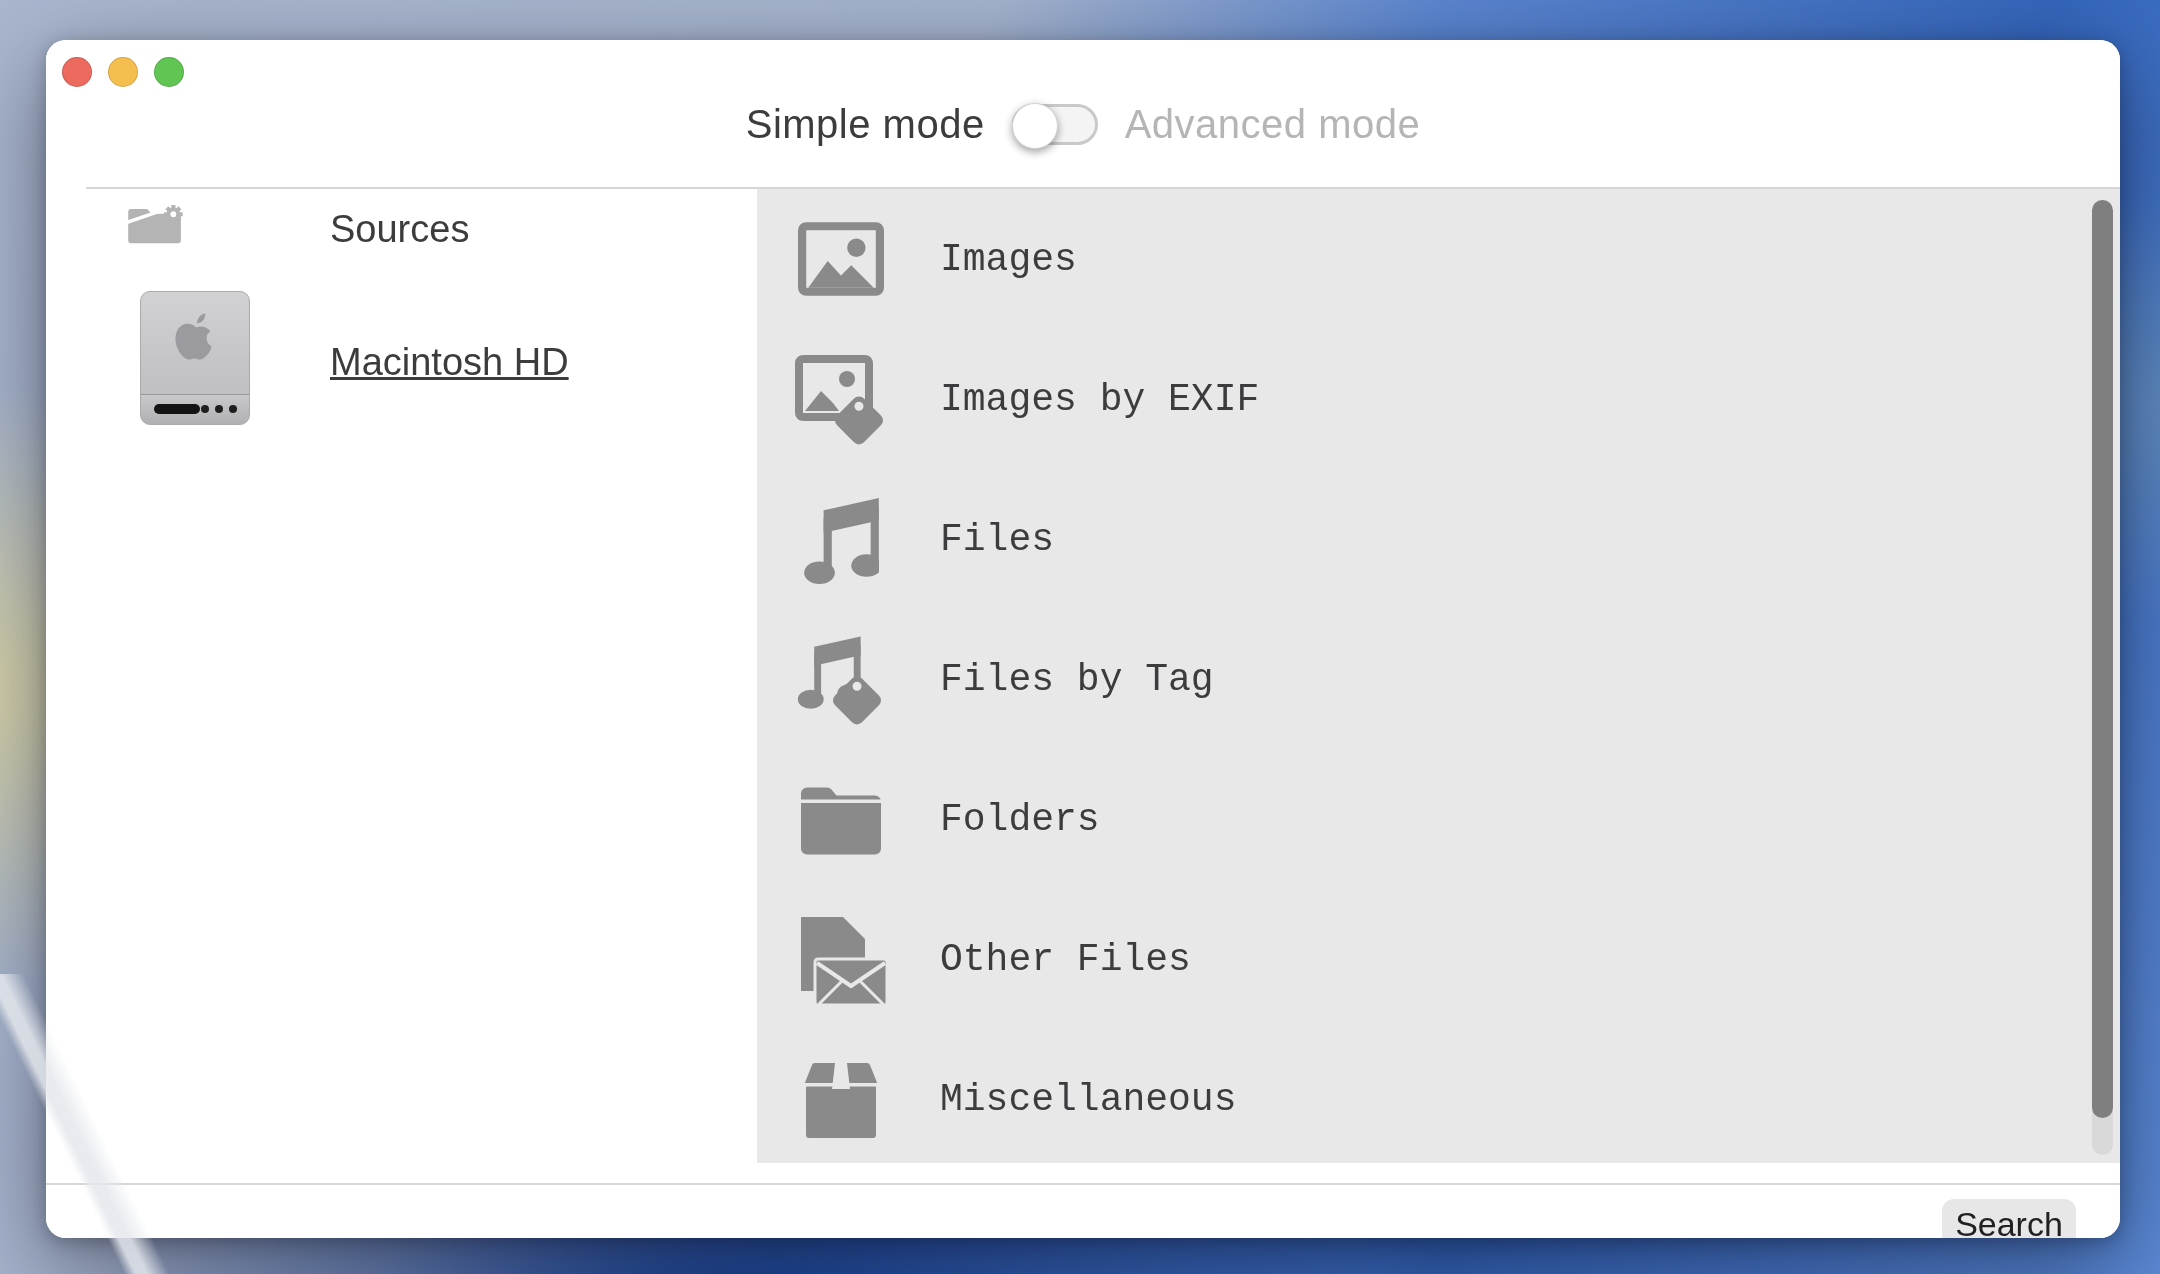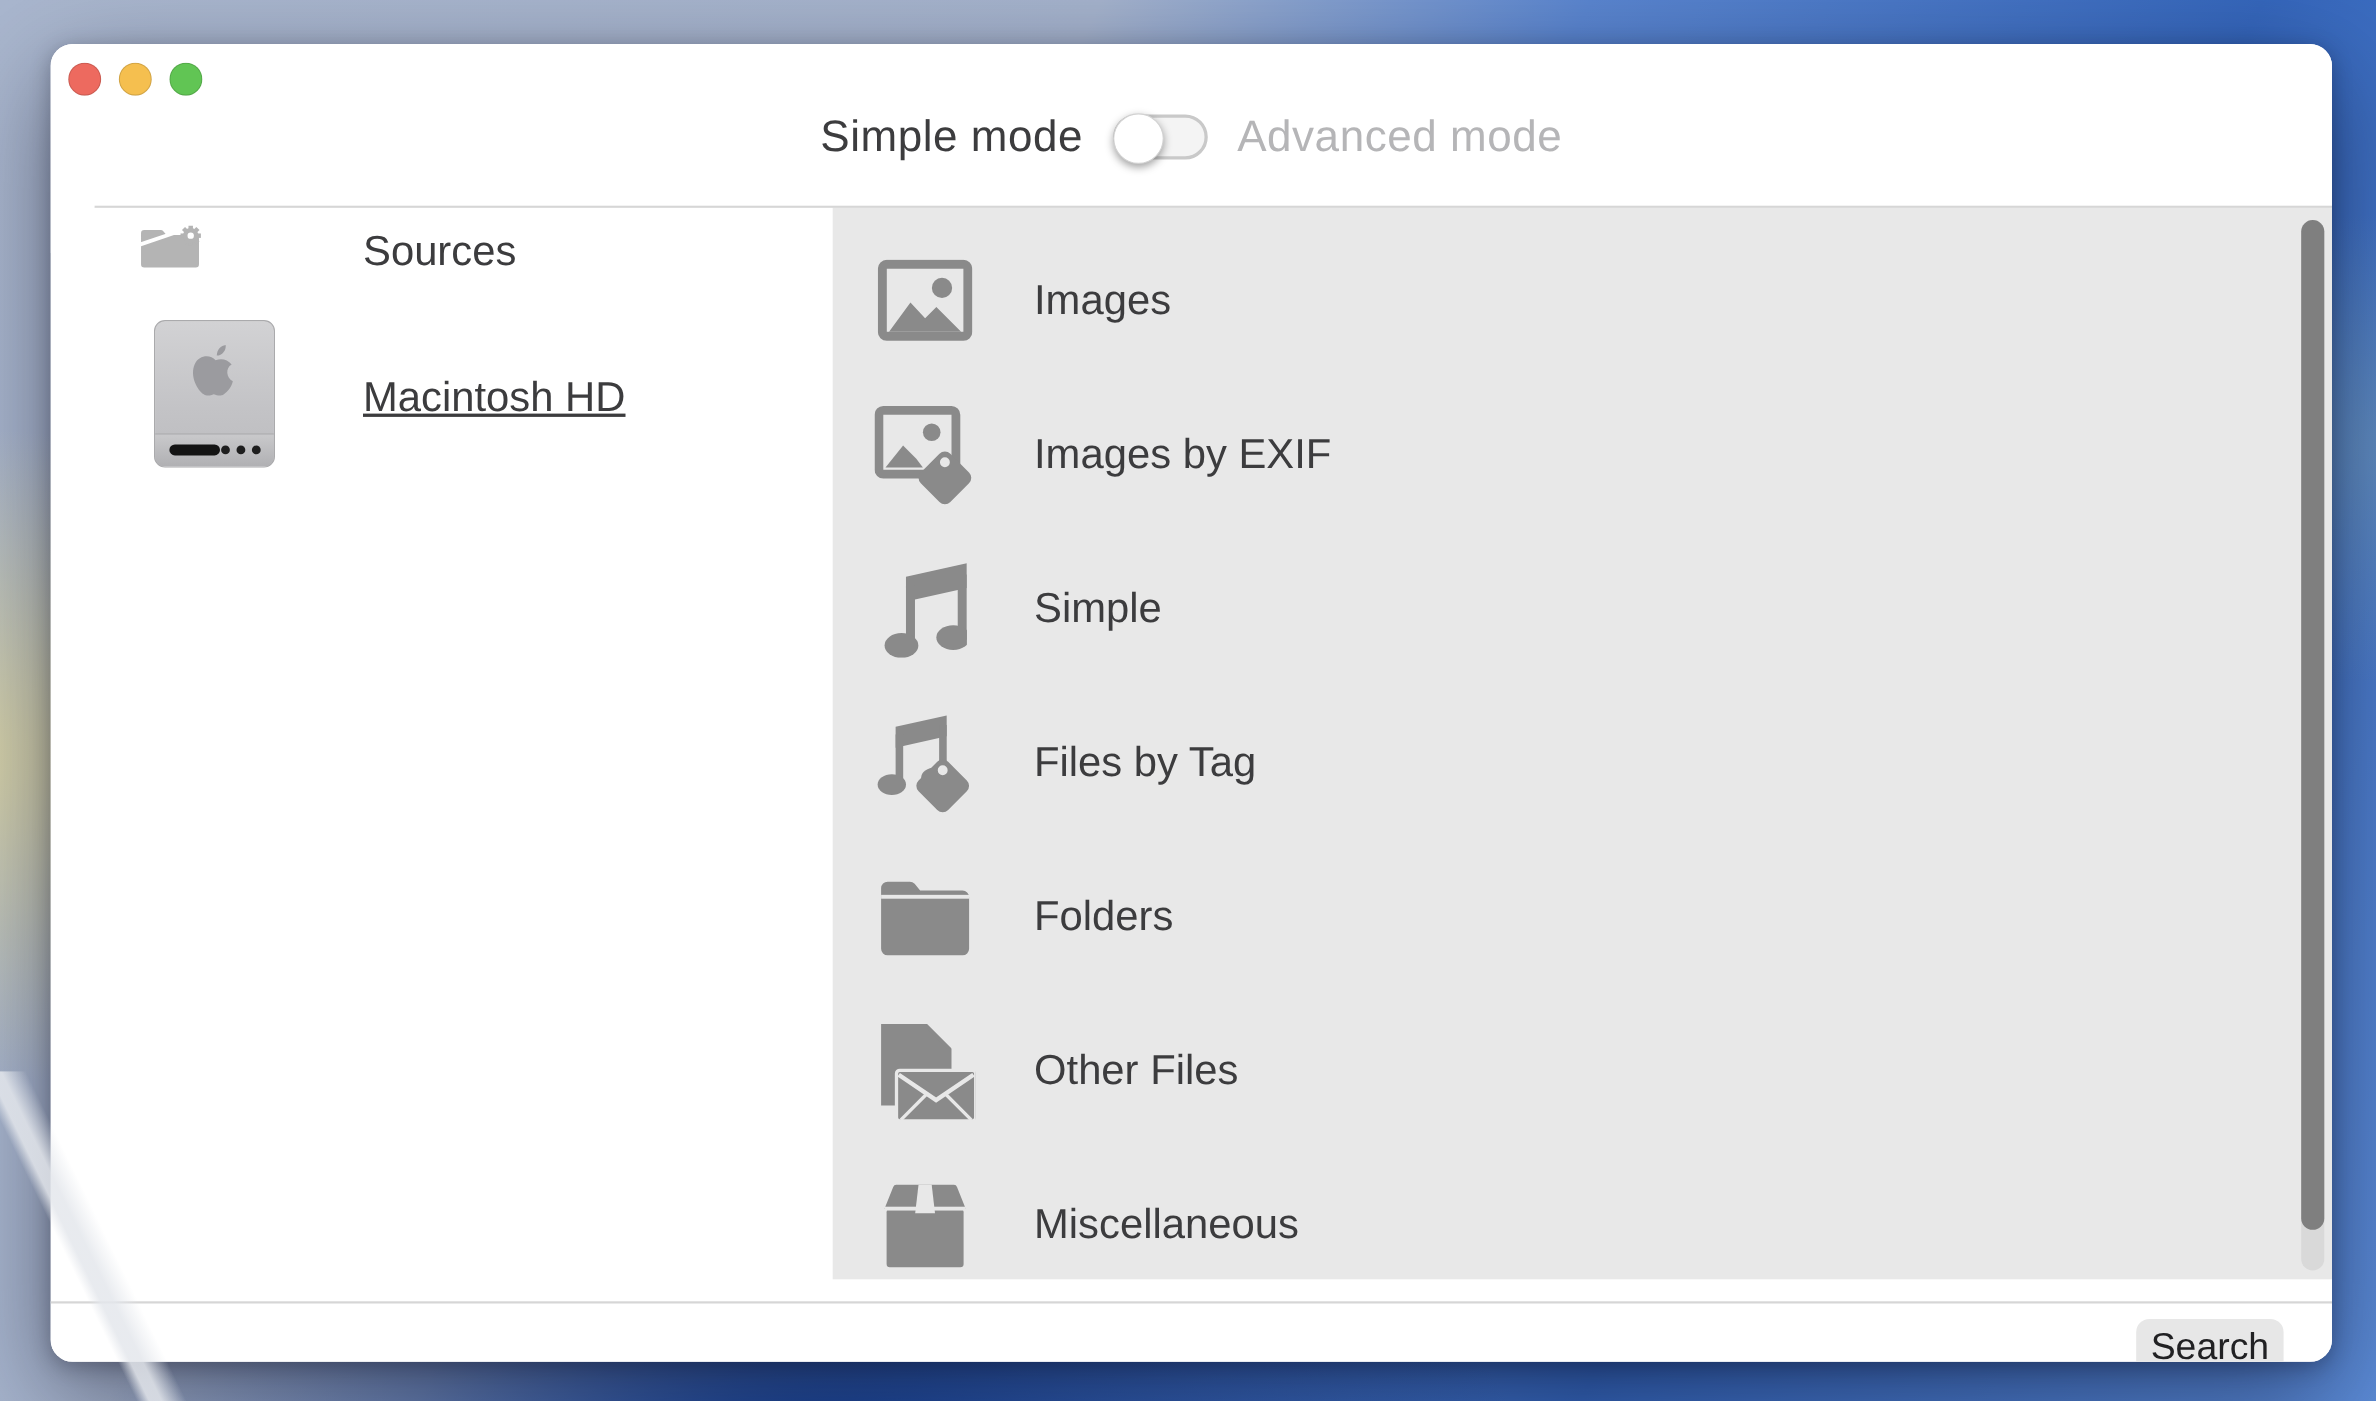--- a/index.html
+++ b/index.html
@@ -53,21 +53,21 @@
     border-radius:10px; border:1px solid #aaaaac; }
   .hd-apple{ position:absolute; left:28px; top:18px; }
   .hd-strip{ position:absolute; left:0; right:0; bottom:0; height:30px;
     background:linear-gradient(180deg,#c9c9cb,#b0b0b3); border-top:1px solid #97979a; border-radius:0 0 9px 9px; }
   .hd-slot{ position:absolute; left:13px; bottom:10px; width:46px; height:10px; border-radius:5px; background:#141414; }
   .hd-dots{ position:absolute; right:12px; bottom:11px; display:flex; gap:6px; }
   .hd-dots i{ width:8px; height:8px; border-radius:50%; background:#1e1e1e; }
   .hd-label{ position:absolute; left:244px; top:152px; font-size:38px; color:var(--text-primary,#3c3c3e);text-decoration:underline; }
 
   .panel{ position:relative; flex:1; background:var(--panel-bg,#e8e8e8); overflow:hidden; }
-  .rows{ position:absolute; inset:0; padding-top:14px; }
+  .rows{ position:absolute; inset:0; padding-top:0;font-family:Liberation Mono, monospace; }
   .row{ display:flex; align-items:center; height:140px; padding-left:38px; cursor:default; }
   .row .icon{ width:92px; height:92px; display:flex; align-items:center; justify-content:center;
     color:var(--icon-gray,#8a8a8a); flex:none; }
   .row .label{ margin-left:53px; font-size:38px; color:var(--text-primary,#3c3c3e); }
 
   .scroll-track{ position:absolute; top:11px; bottom:8px; right:7px; width:21px;
     border-radius:11px; background:var(--scroll-track,#d9d9d9); }
   .scroll-thumb{ position:absolute; top:0; left:0; width:21px; height:918px;
     border-radius:11px; background:var(--scroll-thumb,#7f7f7f); }
 
@@ -173,21 +173,21 @@
           <div class="row">
             <span class="icon">
               <svg width="76" height="90" viewBox="0 0 74 88" fill="currentColor">
                 <path d="M20 16 L74 4 L74 26 L20 38 Z"></path>
                 <rect x="20" y="24" width="8" height="54"></rect>
                 <rect x="66" y="14" width="8" height="58"></rect>
                 <ellipse cx="16" cy="77" rx="15" ry="11"></ellipse>
                 <ellipse cx="62" cy="70" rx="15" ry="11"></ellipse>
               </svg>
             </span>
-            <span class="label">Simple</span>
+            <span class="label">Files</span>
           </div>
 
           <div class="row">
             <span class="icon">
               <svg width="88" height="92" viewBox="0 0 88 92" fill="currentColor">
                 <g transform="scale(0.86)">
                   <path d="M20 16 L74 4 L74 26 L20 38 Z"></path>
                   <rect x="20" y="24" width="8" height="54"></rect>
                   <rect x="66" y="14" width="8" height="58"></rect>
                   <ellipse cx="16" cy="77" rx="15" ry="11"></ellipse>

